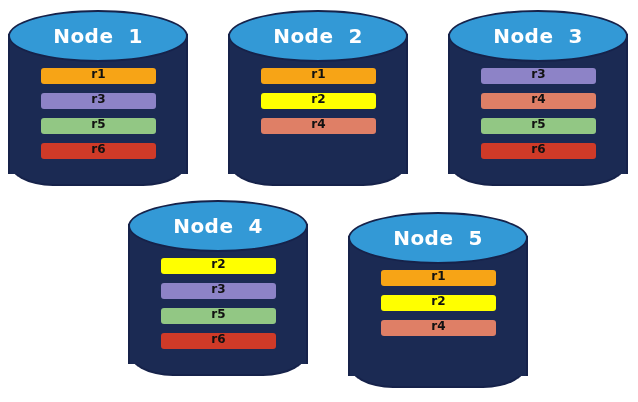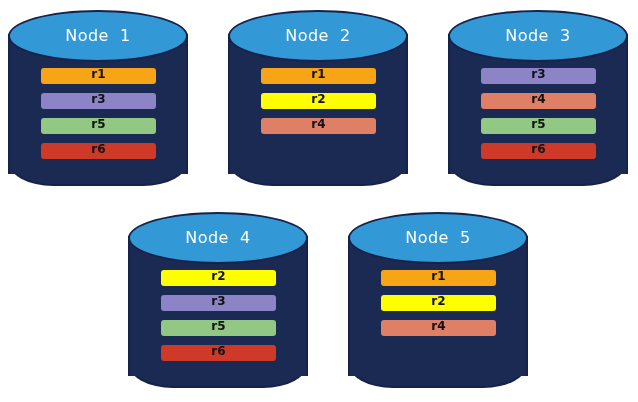--- a/index.html
+++ b/index.html
@@ -63,22 +63,22 @@
     background: #3399d6;
     border: 2px solid #16224a;
     border-radius: 50%;
     box-sizing: border-box;
     display: flex;
     align-items: center;
     justify-content: center;
   }
   .node-title {
     color: #ffffff;
-    font-size: 16px;
-    font-weight: normal;
+    font-size: 20px;
+    font-weight: bold;
     letter-spacing: 0.5px;
     white-space: pre;
     text-align: center;
     line-height: 1;
   }
 
   
   .replicas {
     position: absolute;
     left: 33px;
@@ -99,21 +99,21 @@
     color: #111111;
     font-size: 12px;
     font-weight: bold;
     line-height: 1;
   }
 
   
   #node-1 { left: 8px;   top: 10px; }
   #node-2 { left: 228px; top: 10px; }
   #node-3 { left: 448px; top: 10px; padding-left: 32px; }
-  #node-4 { left: 128px; top: 212px; }
+  #node-4 { left: 128px; top: 200px; }
   #node-5 { left: 348px; top: 212px; padding-left: 36px; }
 </style>
 </head>
 <body>
 
 <div id="diagram">
 
   <div class="node" id="node-1">
     <div class="cyl-bottom"></div>
     <div class="cyl-body"></div>

